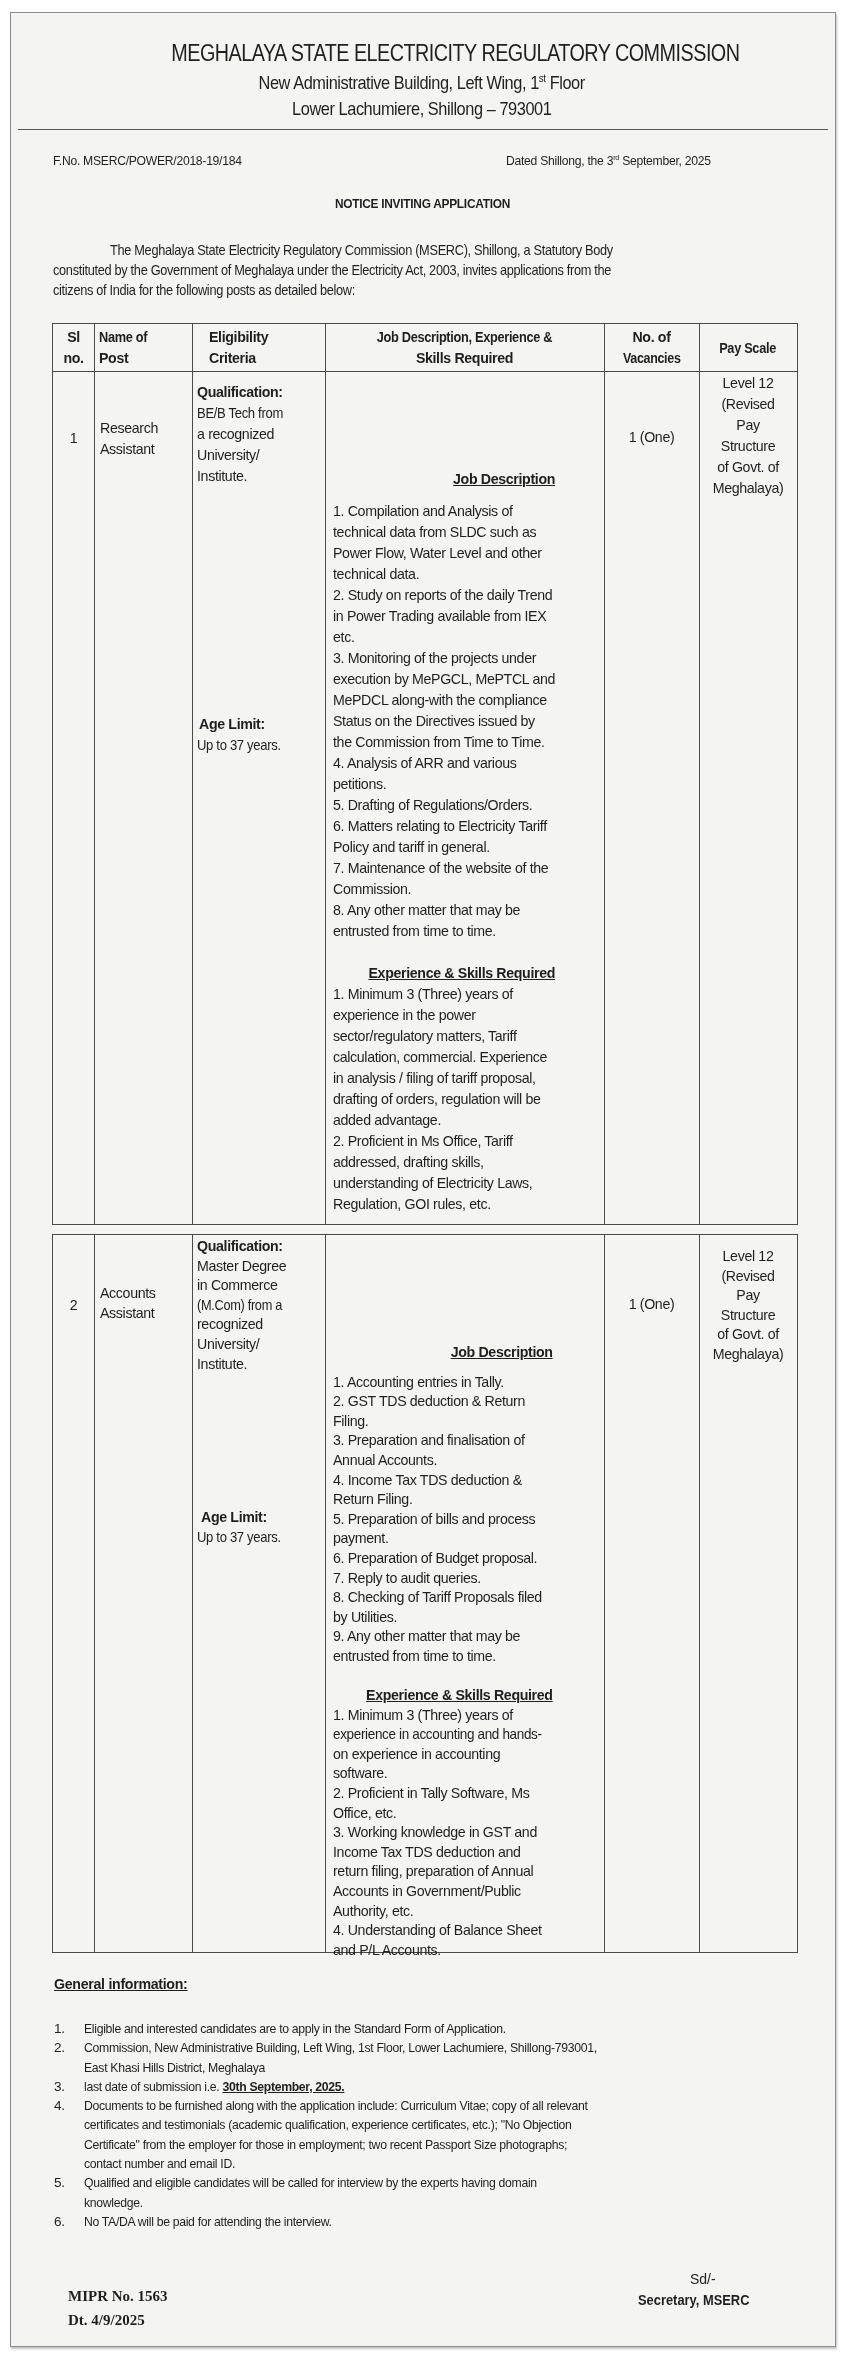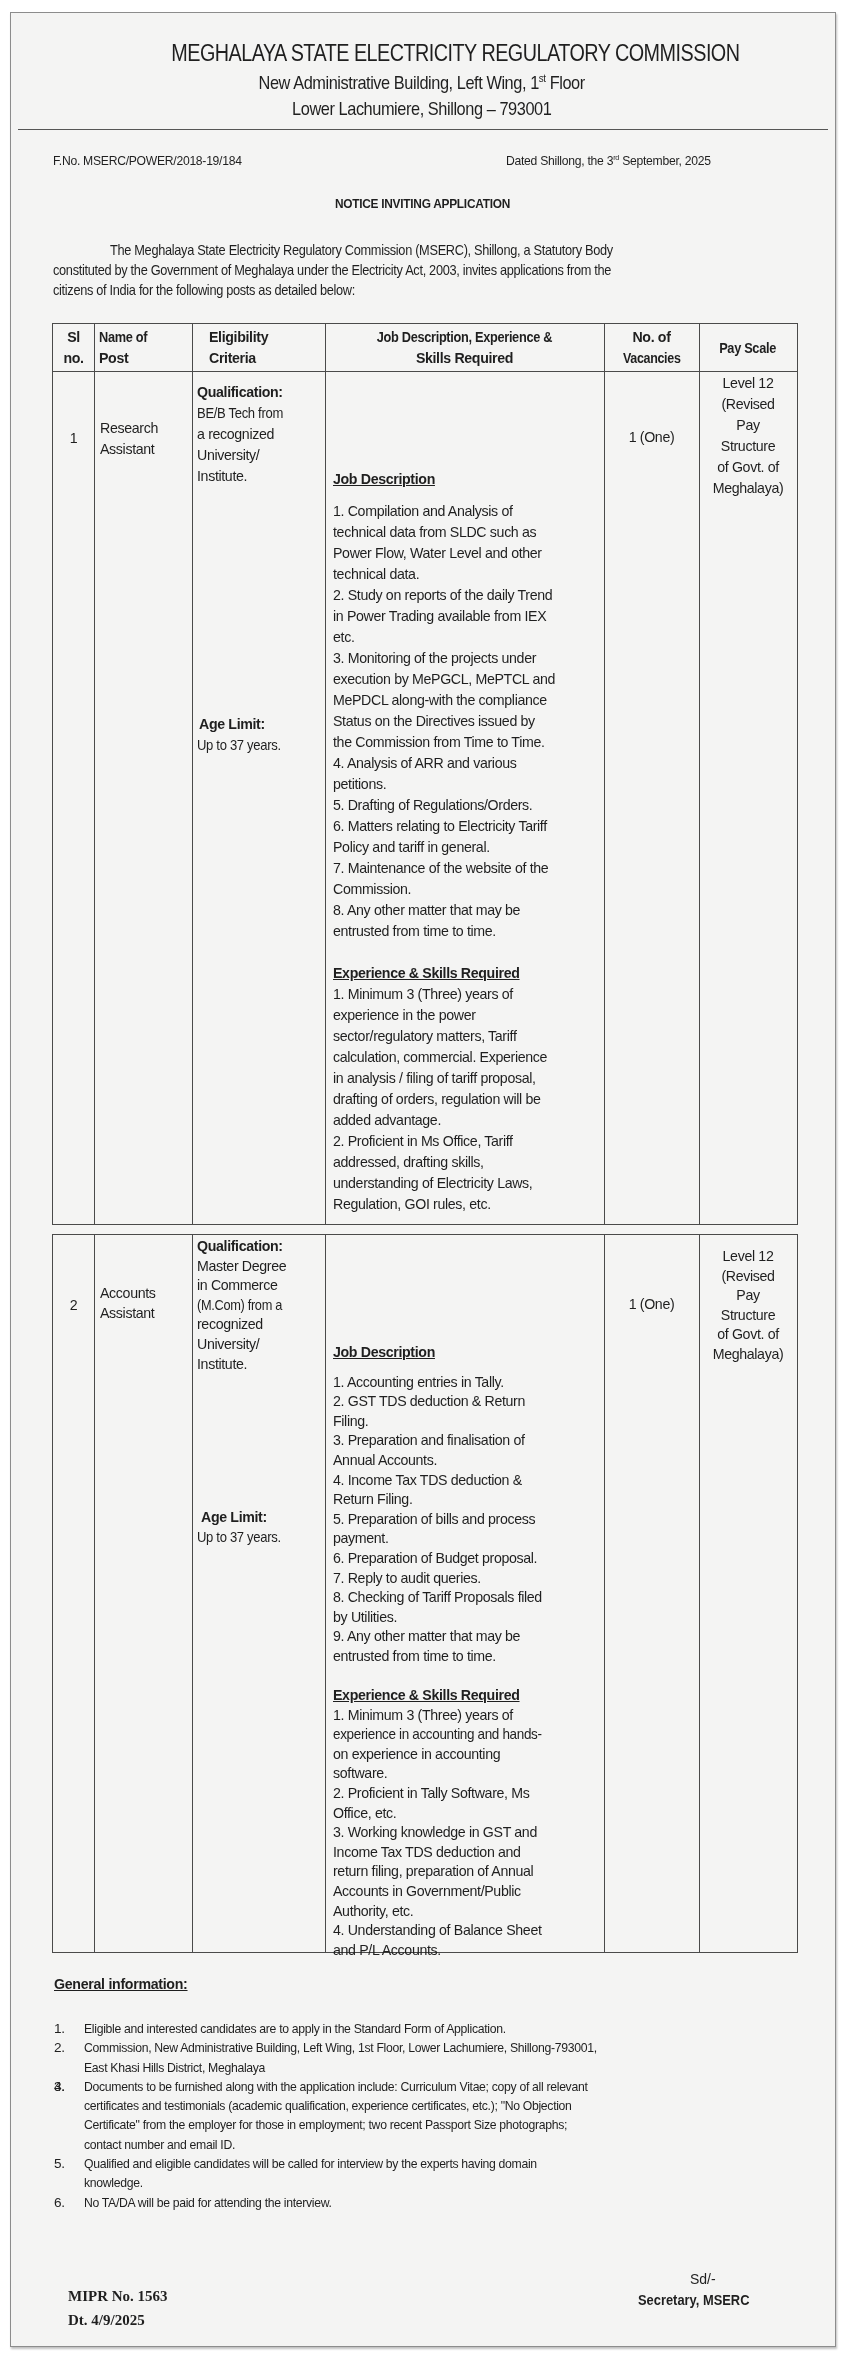--- a/index.html
+++ b/index.html
@@ -17,21 +17,21 @@
   .meta { font-size:13.5px; letter-spacing:-0.3px; top:153px; }
   .heading { left:0; width:844px; top:196px; text-align:center; font-size:13.5px; font-weight:bold; text-decoration:underline; letter-spacing:-0.3px; }
   sup { font-size:60%; line-height:0; vertical-align:super; }
 
   .tbl { position:absolute; left:52px; width:746px; border:1.6px solid #4a4a4a; box-sizing:border-box; }
   .vline { position:absolute; top:0; bottom:0; width:0; border-left:1.3px solid #4a4a4a; }
   .hline { position:absolute; left:0; right:0; height:0; border-top:1.3px solid #4a4a4a; }
   .cell-text { position:absolute; font-size:14.2px; letter-spacing:-0.35px; white-space:nowrap; line-height:21px; }
   .hdr { font-weight:bold; font-size:14.2px; line-height:21px; }
   .b { font-weight:bold; }
-  .u { text-decoration:underline; font-weight:bold; }
+  .u { text-decoration:underline; font-weight:bold;text-align:right; }
   .lines div { height:21px; }
   .lines2 div { height:19.6px; line-height:19.6px; }
 
   .gen-head { left:54px; top:1976px; font-size:14.2px; font-weight:bold; text-decoration:underline; letter-spacing:-0.3px; }
   .gen-list { position:absolute; left:54px; top:2019px; width:760px; font-size:13.6px; letter-spacing:-0.35px; }
   .gen-item { position:relative; padding-left:30px; line-height:19.3px; }
   .gen-num { position:absolute; left:0; top:0; }
   .gen-line { white-space:nowrap; }
   .deadline { font-weight:bold; text-decoration:underline; }
   .mipr { font-family:"Liberation Serif", serif; font-weight:bold; font-size:15px; }
@@ -244,20 +244,21 @@
     <span class="gen-num">1.</span>
     <div class="gen-line"><span class="cond" style="transform:scaleX(0.9);">Eligible and interested candidates are to apply in the Standard Form of Application.</span></div>
   </div>
   <div class="gen-item">
     <span class="gen-num">2.</span>
     <div class="gen-line"><span class="cond" style="transform:scaleX(0.9);">Commission, New Administrative Building, Left Wing, 1st Floor, Lower Lachumiere, Shillong-793001,</span></div>
     <div class="gen-line"><span class="cond" style="transform:scaleX(0.9);">East Khasi Hills District, Meghalaya</span></div>
   </div>
   <div class="gen-item">
     <span class="gen-num">3.</span>
+    <div class="gen-line"><span class="cond" style="transform:scaleX(0.9);"><span>last date of submission i.e. </span><span class="deadline">30th September, 2025.</span></span></div>
   </div>
   <div class="gen-item">
     <span class="gen-num">4.</span>
     <div class="gen-line"><span class="cond" style="transform:scaleX(0.9);">Documents to be furnished along with the application include: Curriculum Vitae; copy of all relevant</span></div>
     <div class="gen-line"><span class="cond" style="transform:scaleX(0.9);">certificates and testimonials (academic qualification, experience certificates, etc.); "No Objection</span></div>
     <div class="gen-line"><span class="cond" style="transform:scaleX(0.9);">Certificate" from the employer for those in employment; two recent Passport Size photographs;</span></div>
     <div class="gen-line"><span class="cond" style="transform:scaleX(0.9);">contact number and email ID.</span></div>
   </div>
   <div class="gen-item">
     <span class="gen-num">5.</span>

